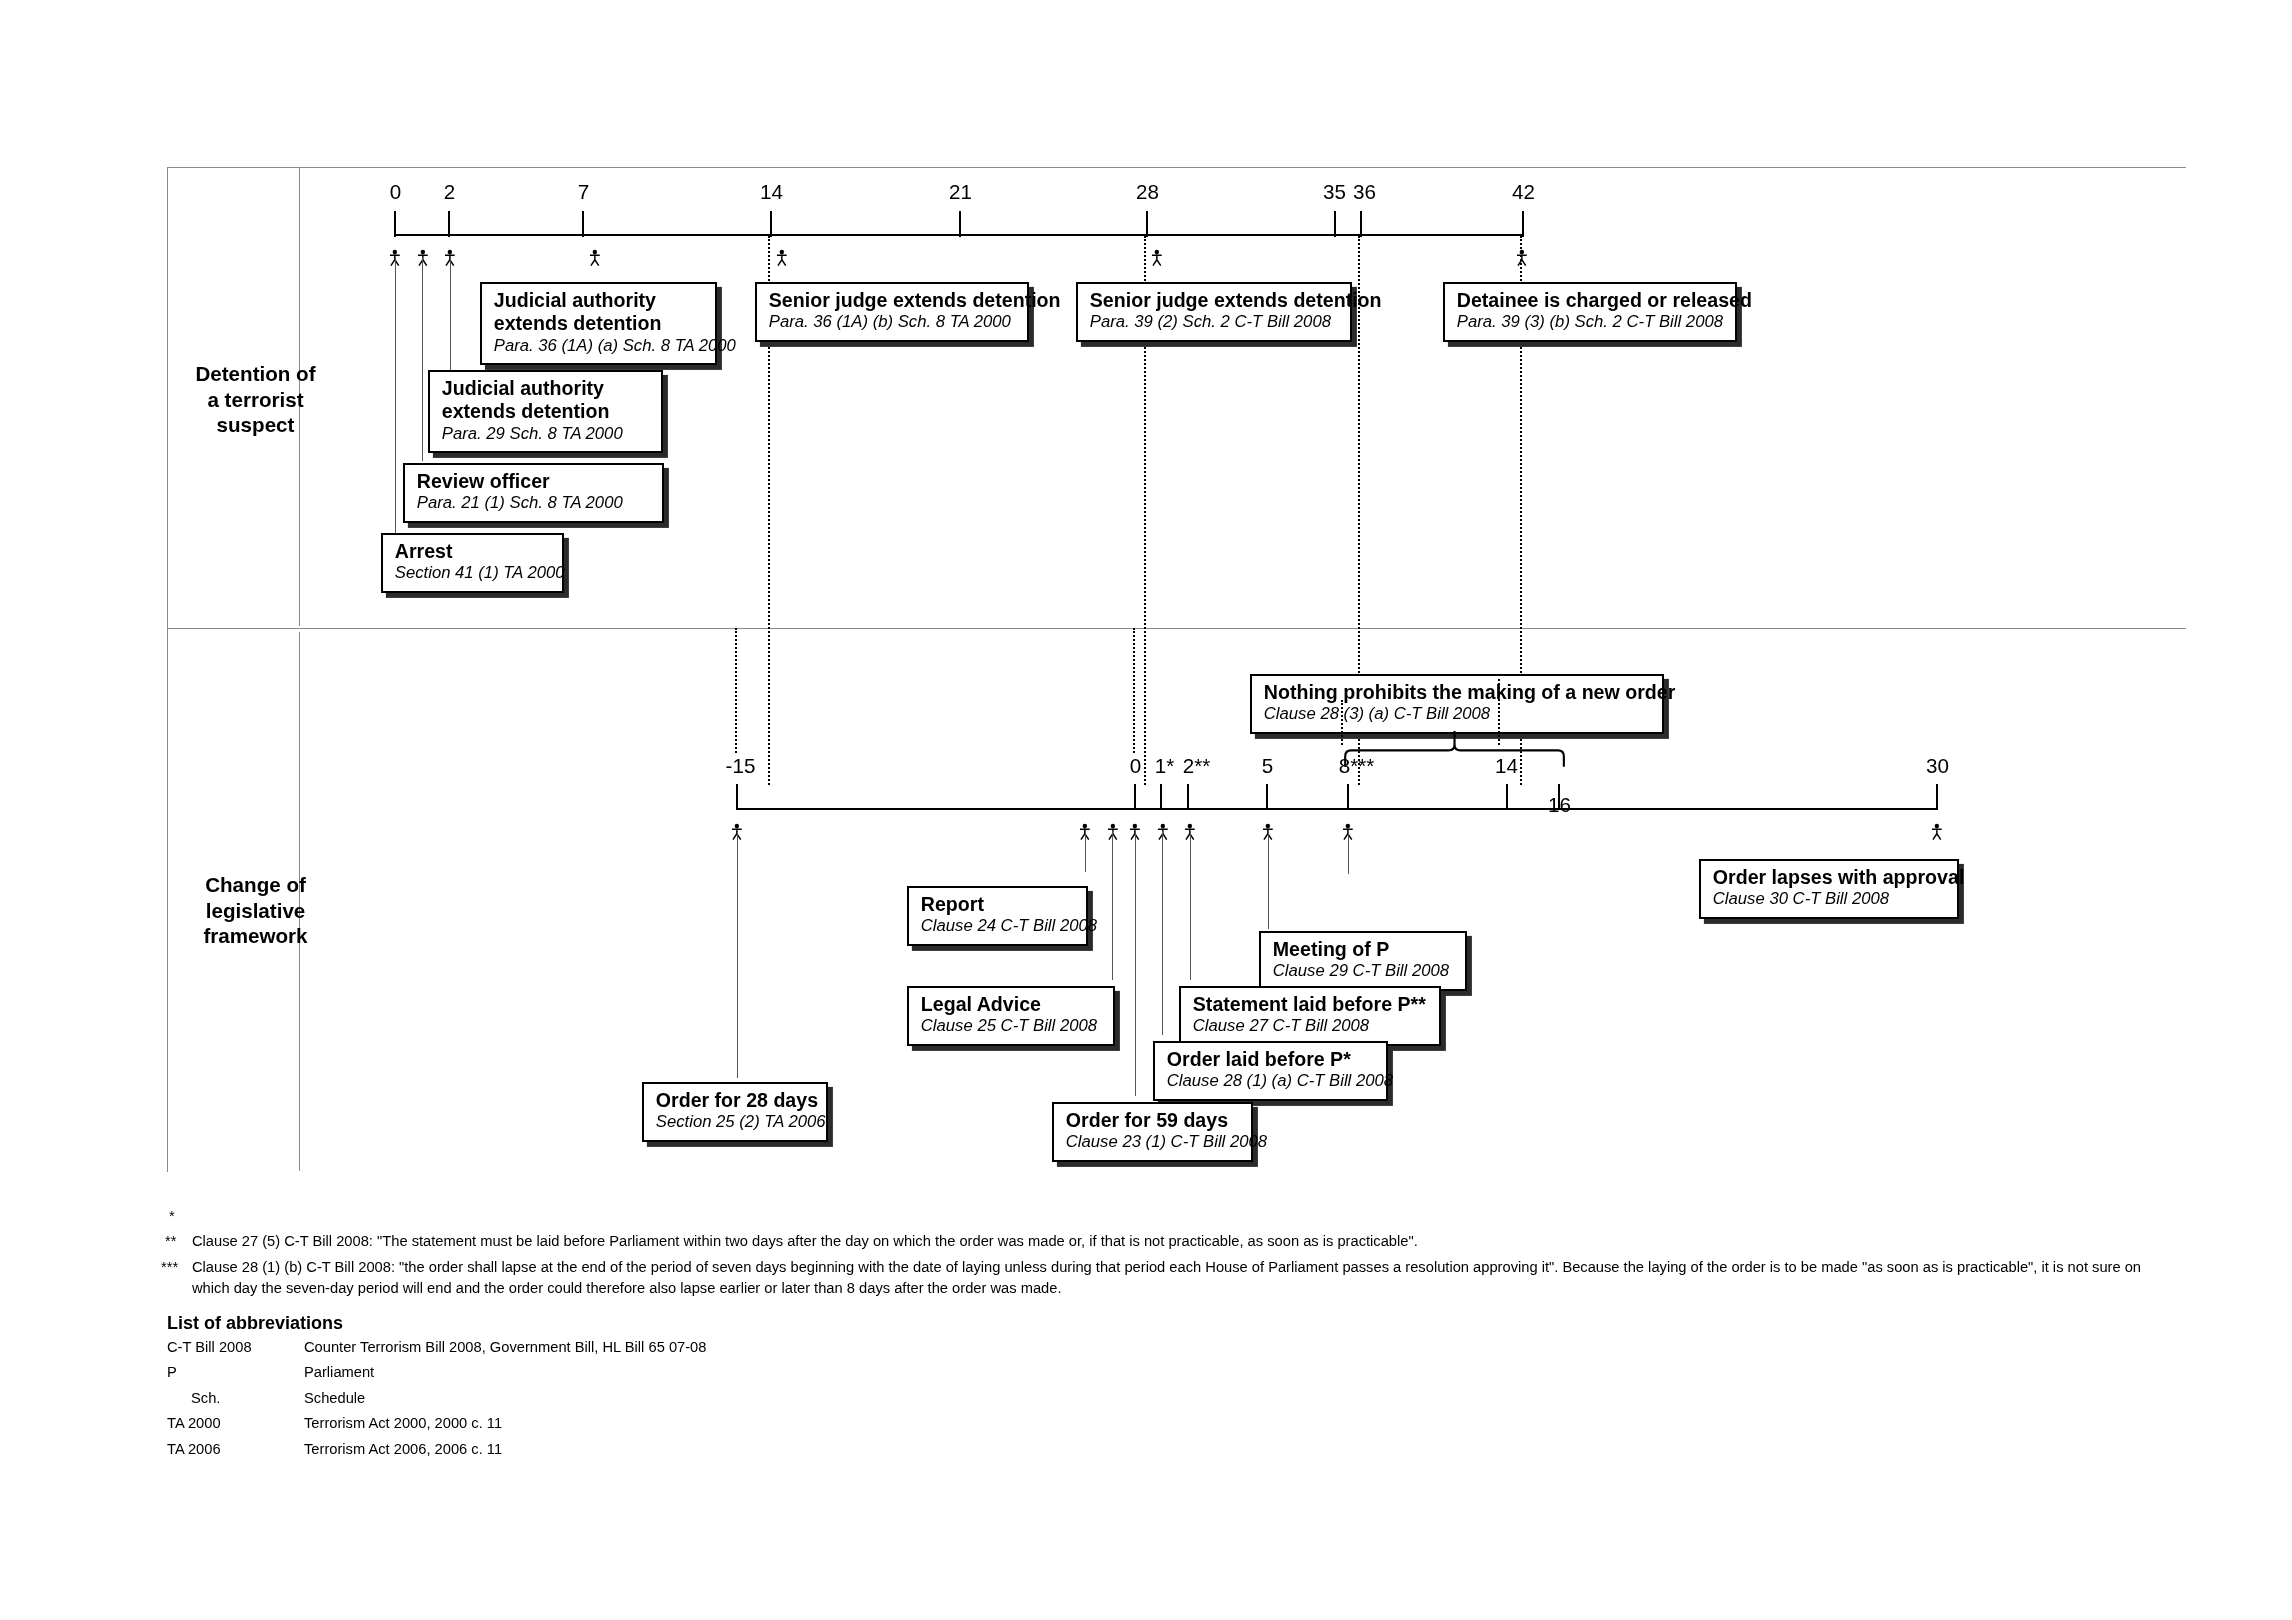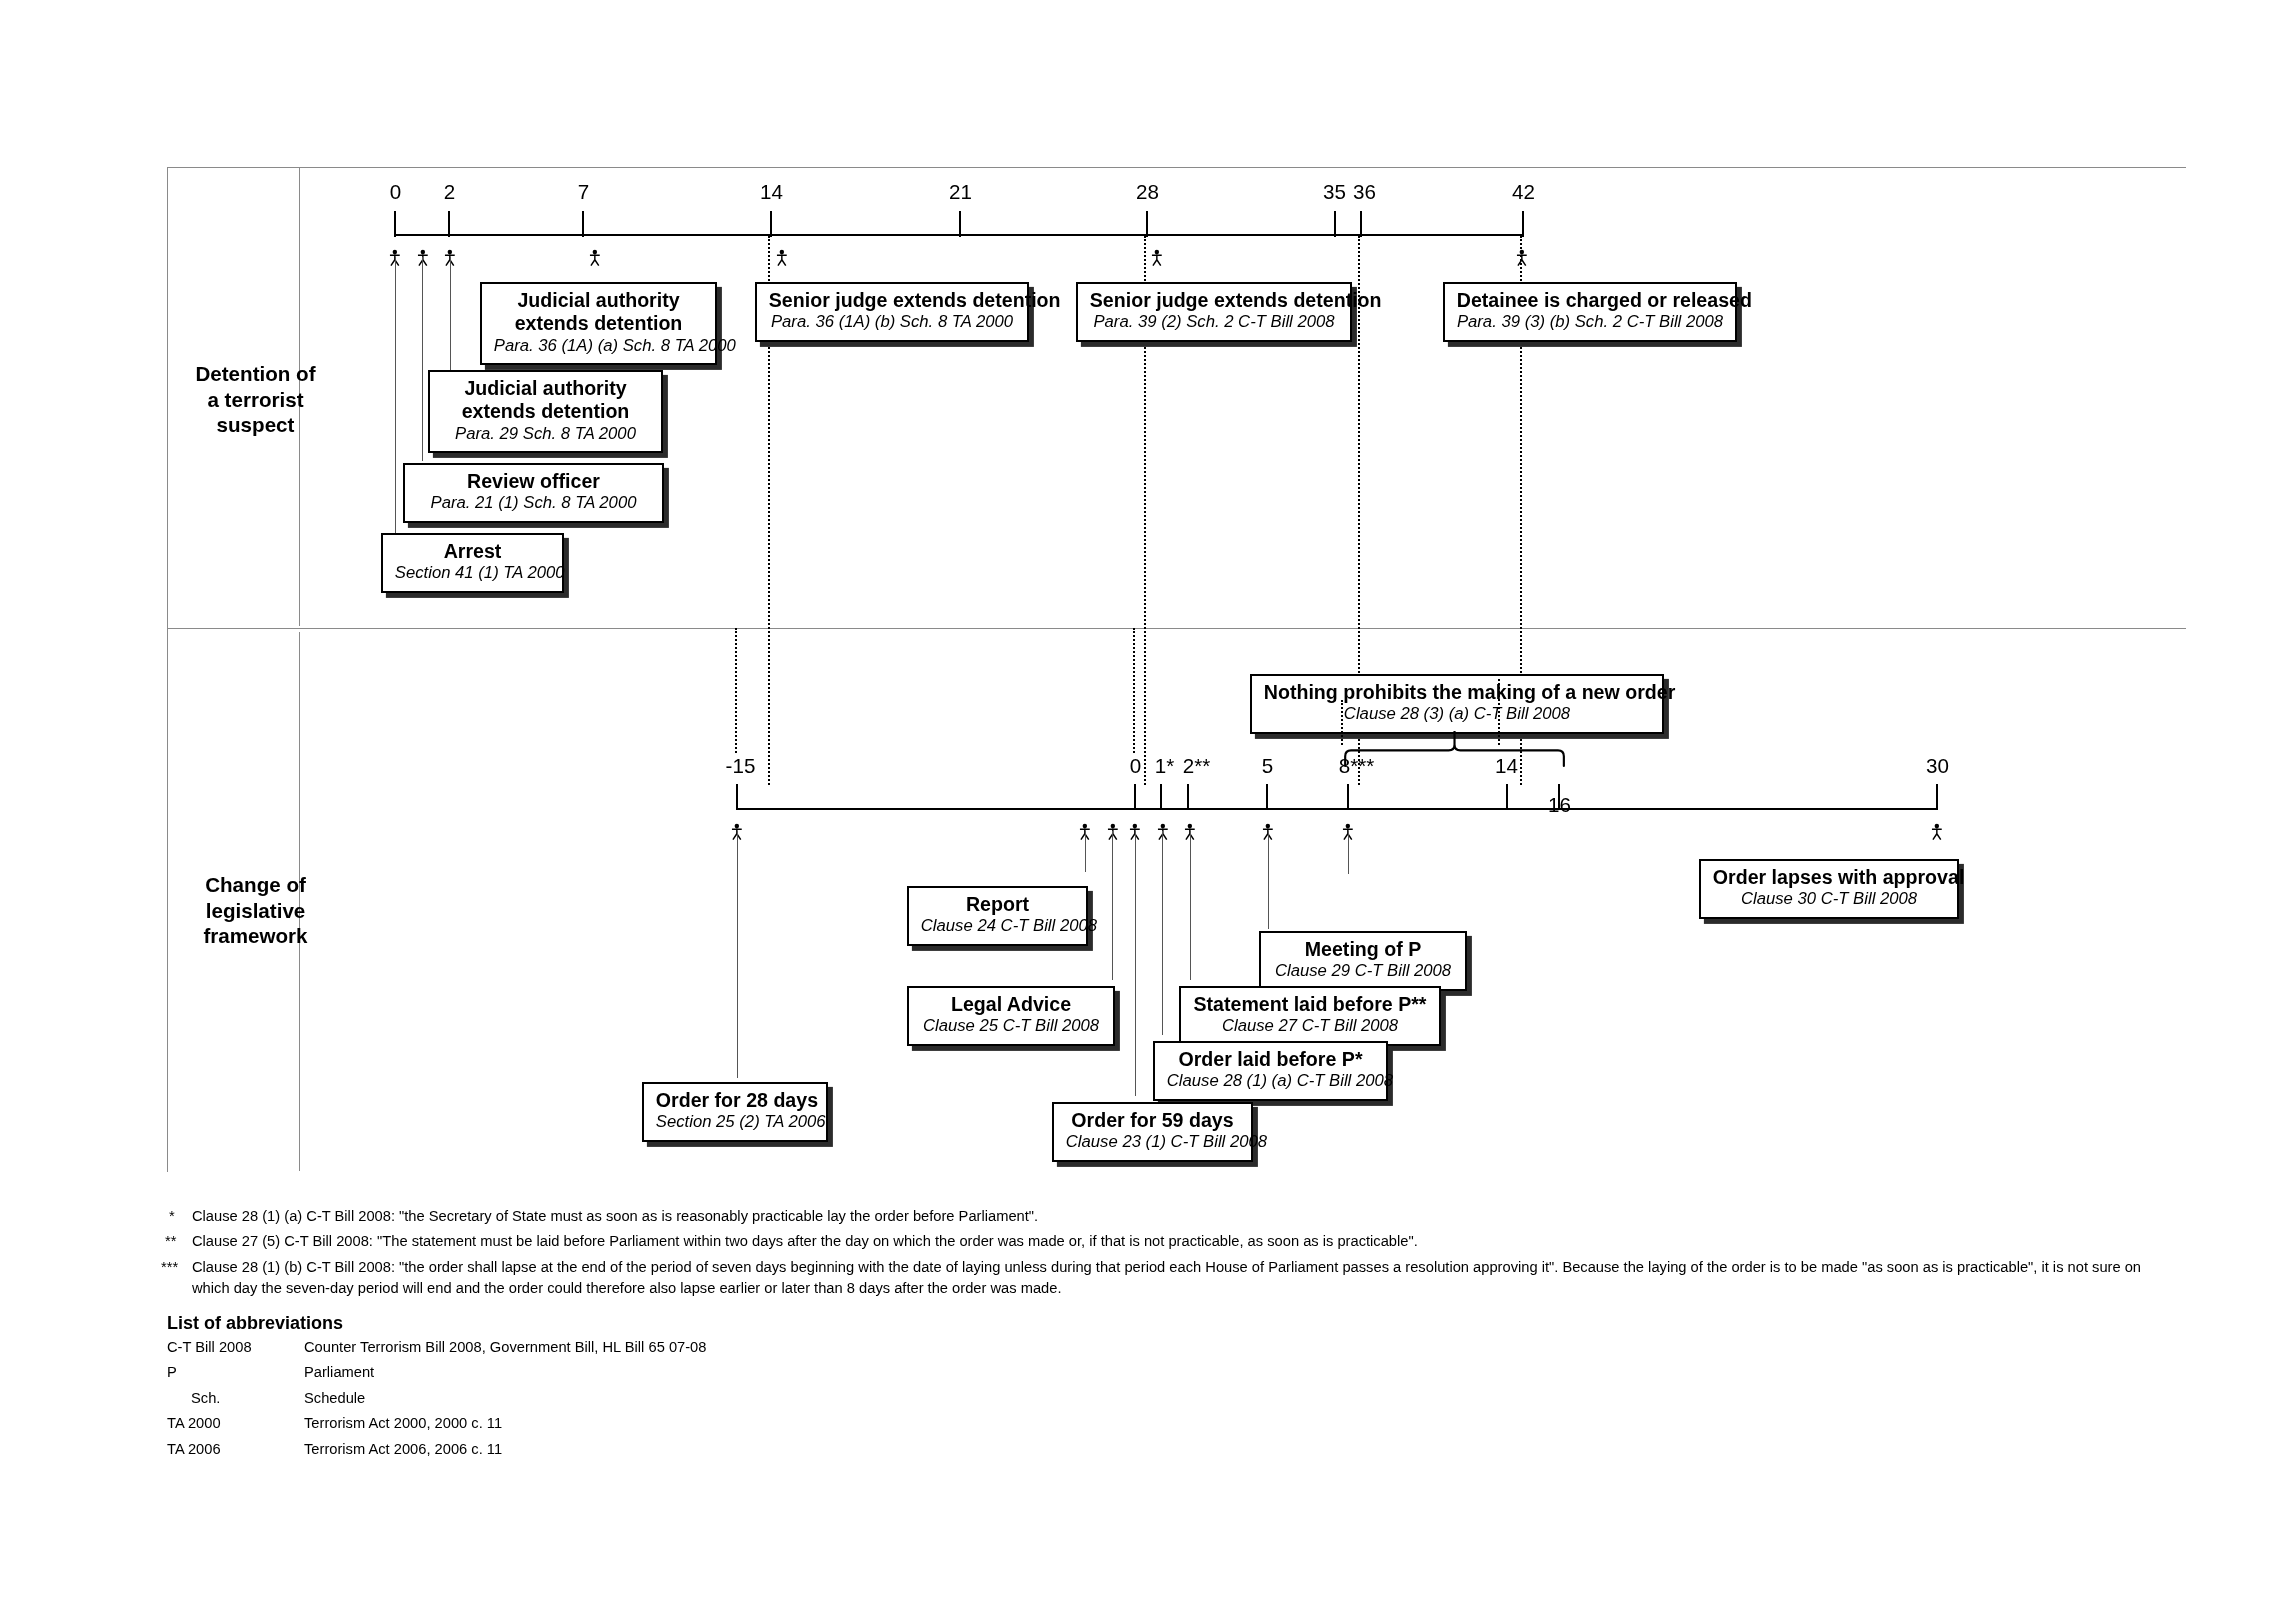--- a/index.html
+++ b/index.html
@@ -23,21 +23,21 @@
   .person{position:absolute;width:13.7px;height:17.6px;}
   .person svg{display:block;}
 
   
   .lead{position:absolute;background:#555;width:1px;}
   .dotlead{position:absolute;width:0;border-left:2px dotted #000;}
 
   
   .box{position:absolute;background:#fff;border:2px solid #000;
        box-shadow:4.9px 4.9px 0 0 #2b2b2b;
-       padding:4.9px 11.8px 6.9px 11.8px;text-align:center;box-sizing:border-box;}
+       padding:4.9px 11.8px 6.9px 11.8px;text-align:left;box-sizing:border-box;}
   .box .t{font-size:19.6px;font-weight:bold;line-height:23.5px;white-space:nowrap;}
   .box .t.wrap{white-space:normal;}
   .box .s{font-size:16.7px;font-style:italic;line-height:20.6px;white-space:nowrap;}
 
   
   .brace{position:absolute;}
 
   
   .fn{position:absolute;font-size:14.7px;line-height:20.6px;}
   .fnmark{position:absolute;font-size:14.7px;line-height:20.6px;}
@@ -312,21 +312,20 @@
     <div class="t">Order for 28 days</div>
     <div class="s">Section 25 (2) TA 2006</div>
   </div>
 
   <div class="box" style="left:1052px;top:1102px;width:201px;">
     <div class="t">Order for 59 days</div>
     <div class="s">Clause 23 (1) C-T Bill 2008</div>
   </div>
 
   <div class="fnmark" style="left:169px;top:1206px;width:41px;">*</div>
-  <div class="fn" style="left:192px;top:1206px;width:1980px;">Clause 28 (1) (a) C-T Bill 2008: "the Secretary of State must as soon as is reasonably practicable lay the order before Parliament".</div>
 
   <div class="fnmark" style="left:165px;top:1231px;width:41px;">**</div>
   <div class="fn" style="left:192px;top:1231px;width:1980px;">Clause 27 (5) C-T Bill 2008: "The statement must be laid before Parliament within two days after the day on which the order was made or, if that is not practicable, as soon as is practicable".</div>
 
   <div class="fnmark" style="left:161px;top:1257px;width:41px;">***</div>
   <div class="fn" style="left:192px;top:1257px;width:1990px;">Clause 28 (1) (b) C-T Bill 2008: "the order shall lapse at the end of the period of seven days beginning with the date of laying unless during that period each House of Parliament passes a resolution approving it". Because the laying of the order is to be made "as soon as is practicable", it is not sure on which day the seven-day period will end and the order could therefore also lapse earlier or later than 8 days after the order was made.</div>
 
   <div class="abbrTitle" style="left:167px;top:1313px;">List of abbreviations</div>
 
   <div class="abbrKey" style="left:167px;top:1339px;">C-T Bill 2008</div>

